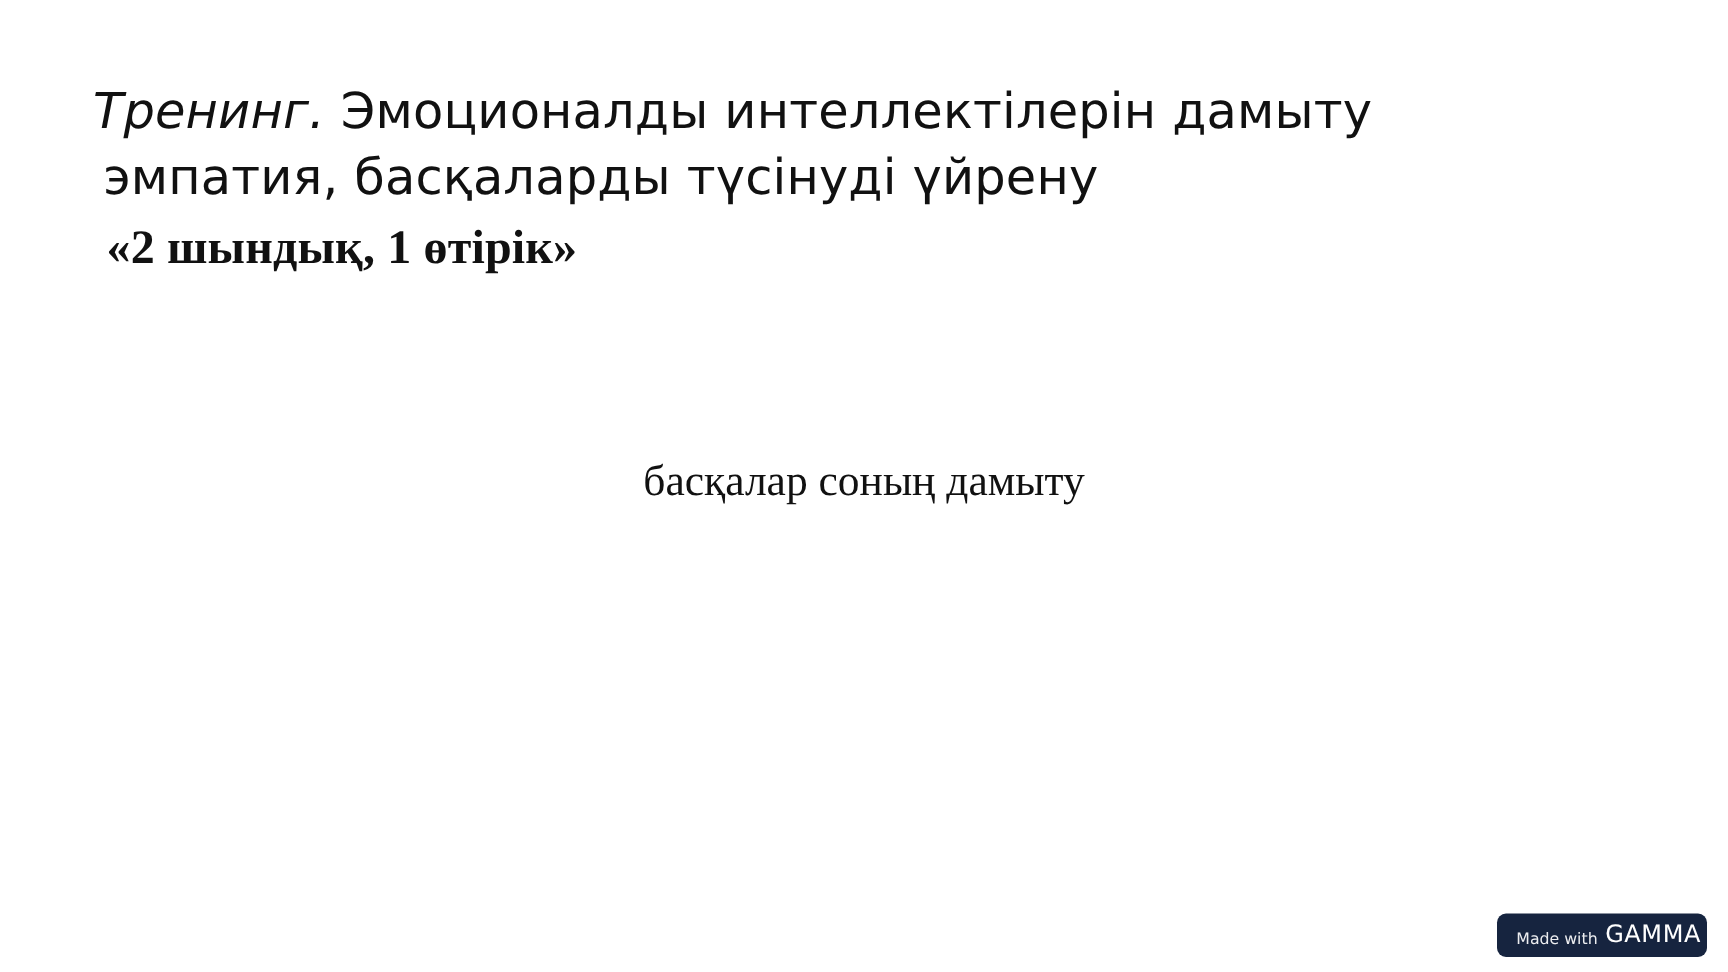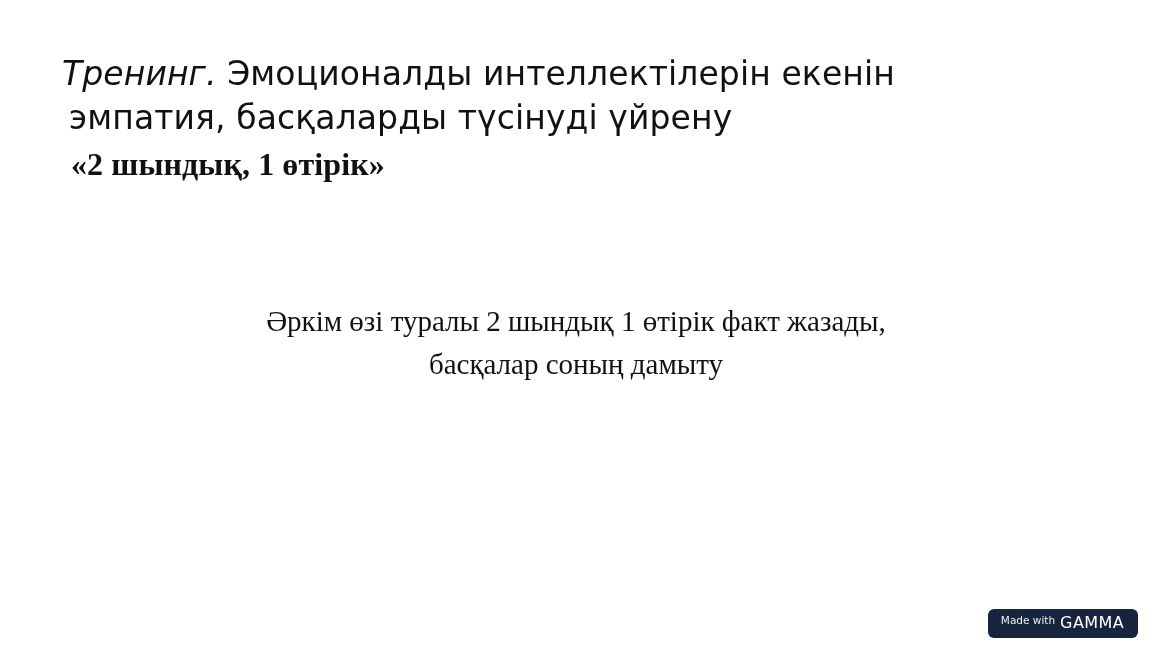--- a/index.html
+++ b/index.html
@@ -66,51 +66,50 @@
   .body-line {
     display: block;
   }
   .gamma-badge {
     position: absolute;
     right: 14px;
     bottom: 10px;
     background: #16243f;
     color: #ffffff;
     border-radius: 6px;
-    padding: 6px 14px 7px 13px;
+    padding: 6px 4px 7px 13px;
     font-size: 11px;
     font-family: "DejaVu Sans", sans-serif;
     display: flex;
-    align-items: flex-start;
+    align-items: flex-end;
     gap: 5px;
     line-height: 1;
   }
   .gamma-made {
     font-size: 10.5px;
     opacity: 0.92;
   }
   .gamma-word {
     font-weight: normal;
     font-size: 16px;
     letter-spacing: 0.4px;
   }
 </style>
 </head>
 <body>
 
 <div class="slide">
 
   <div class="title-block">
-    <div class="title-line l1"><span class="title-strong">Тренинг.</span><span> Эмоционалды интеллектілерін екенін</span></div>
+    <div class="title-line l1"><span class="title-strong">Тренинг.</span><span> Эмоционалды интеллектілерін дамыту</span></div>
     <div class="title-line l2">эмпатия, басқаларды түсінуді үйрену</div>
     <div class="title-line l3">«2 шындық, 1 өтірік»</div>
   </div>
 
   <div class="body-block">
-    <span class="body-line">Әркім өзі туралы 2 шындық 1 өтірік факт жазады,</span>
     <span class="body-line">басқалар соның дамыту</span>
   </div>
 
   <div class="gamma-badge">
     <span class="gamma-made">Made with</span>
     <span class="gamma-word">GAMMA</span>
   </div>
 
 </div>
 

